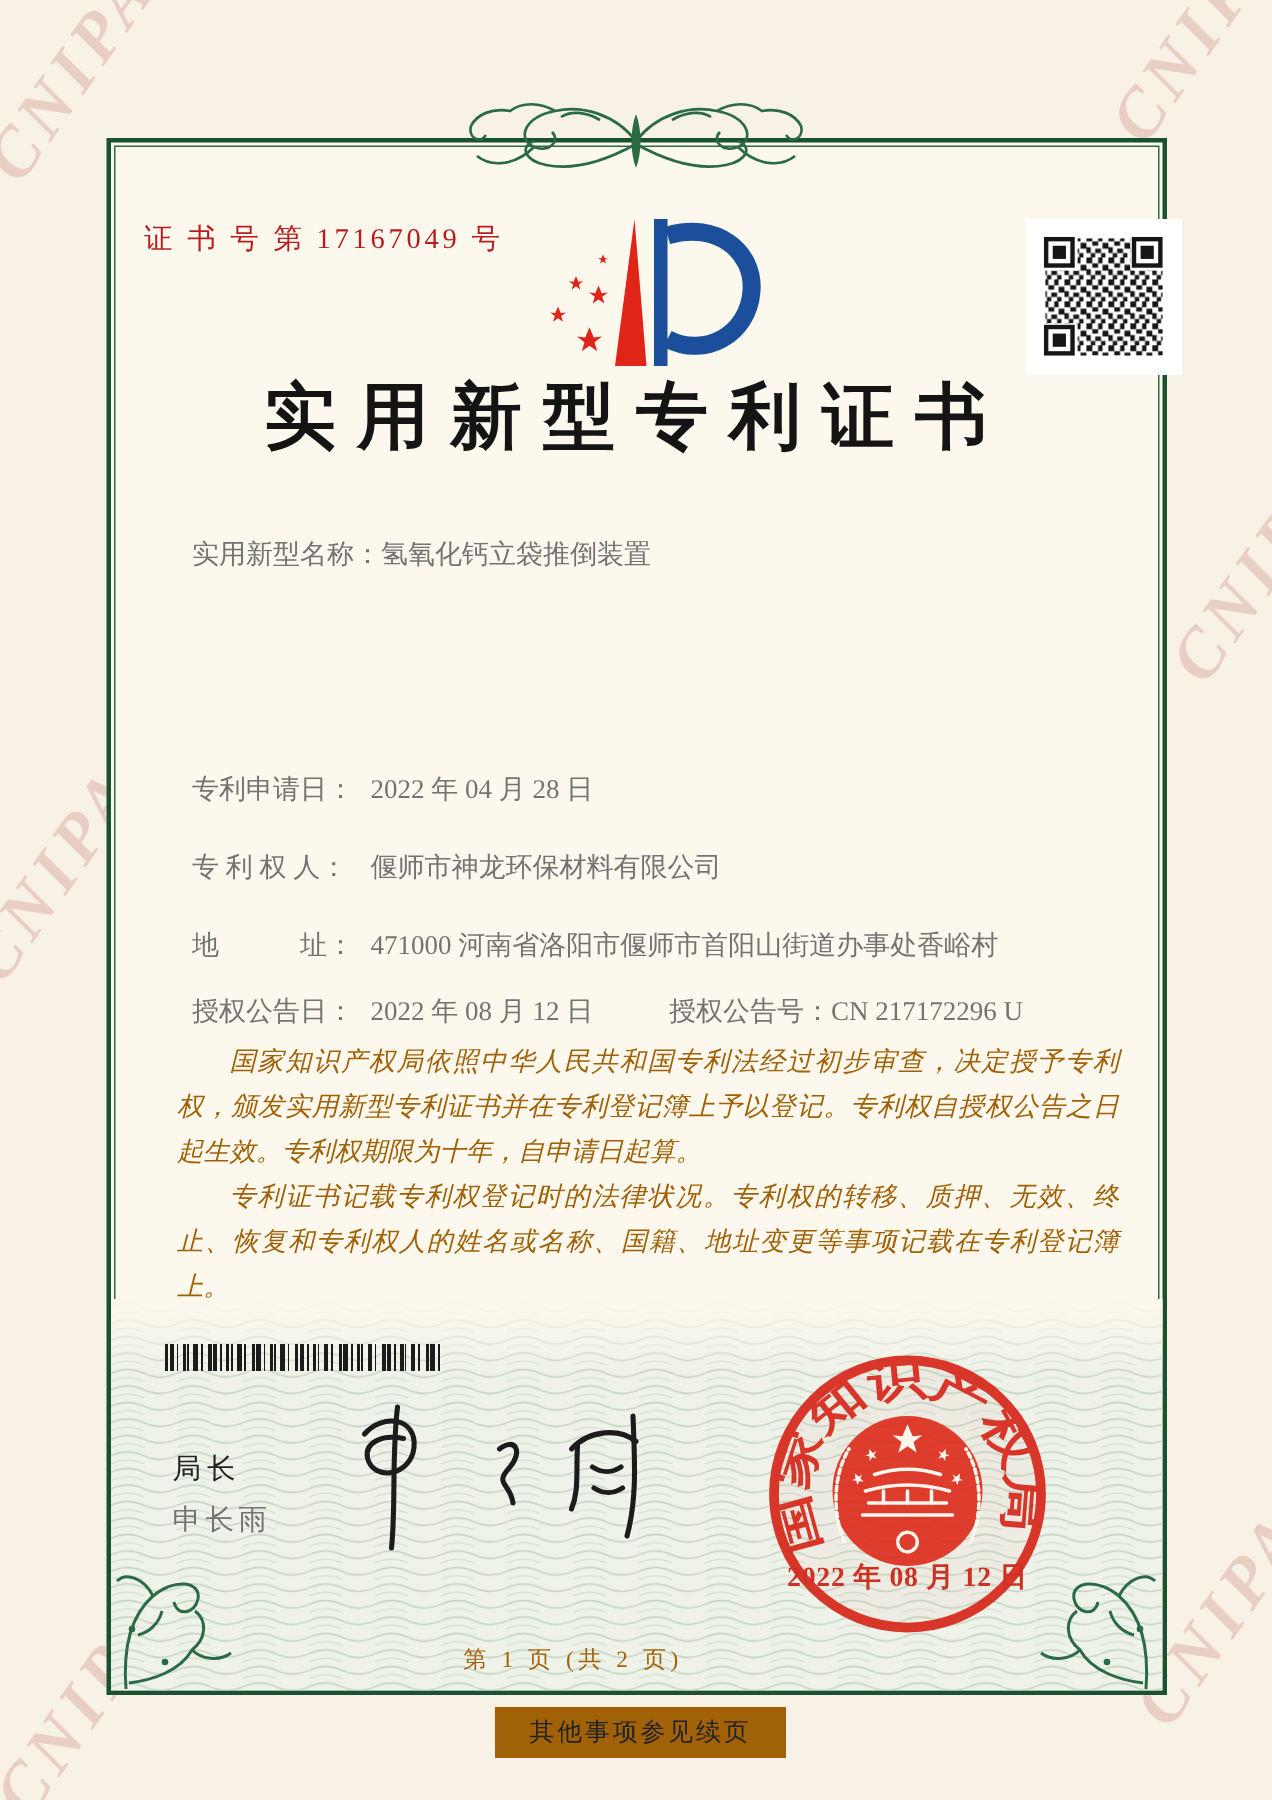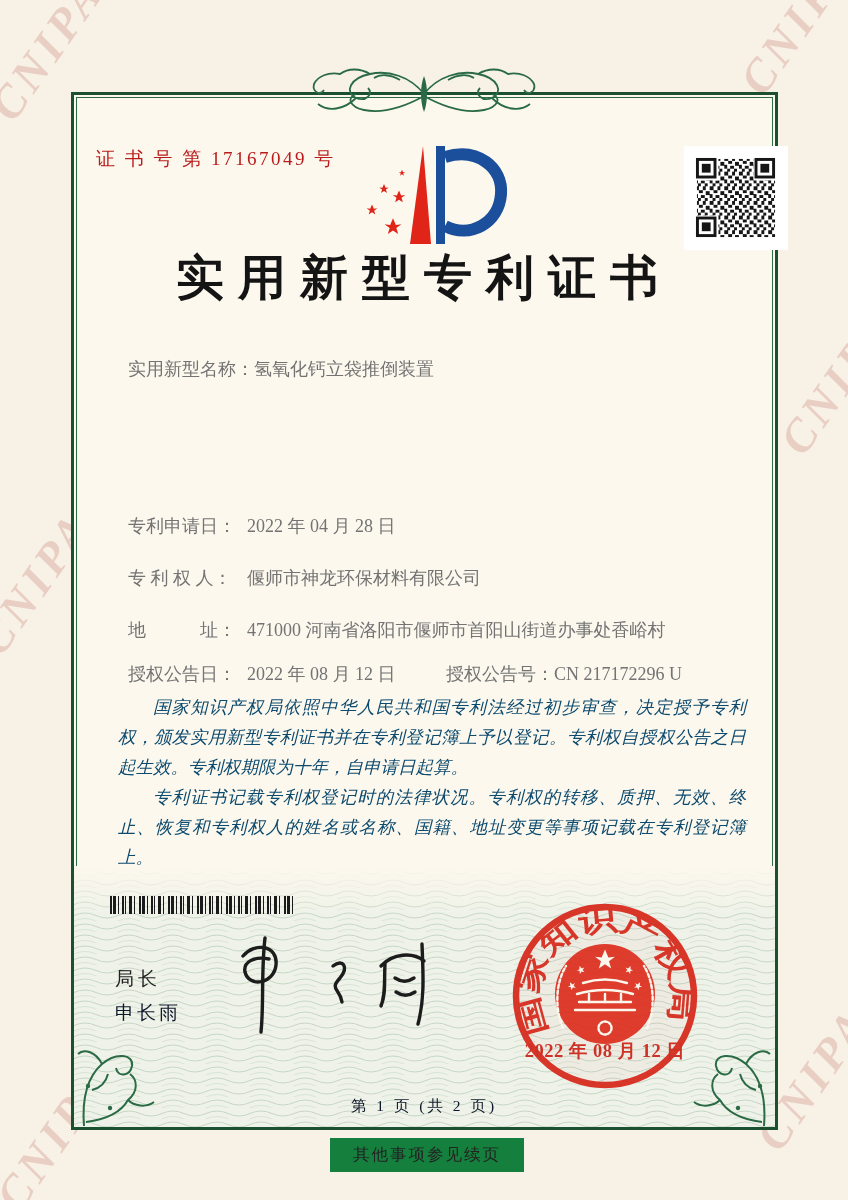--- a/index.html
+++ b/index.html
@@ -22,46 +22,46 @@
   #frame-inner{position:absolute;left:2px;top:2px;right:2px;bottom:2px;border:1px solid #2a6b45;}
   .abs{position:absolute;}
   #cert-no{left:96px;top:146px;font-size:19px;letter-spacing:2.5px;color:#b91c1c;z-index:5;}
   #doc-title{left:0;top:246px;width:848px;text-align:center;font-size:48px;font-weight:700;
     letter-spacing:14px;color:#141414;z-index:5;}
   .field-row{position:absolute;left:128px;width:662px;font-size:18px;color:#737373;
     white-space:nowrap;z-index:5;}
   .f-label{display:inline-block;min-width:119px;}
   #grant-pair{position:absolute;left:318px;top:0;}
   #body-text{left:118px;top:692px;width:628px;font-size:17.5px;line-height:30px;
-    text-align:justify;font-style:italic;color:#0c4a6e;z-index:5;}
+    text-align:justify;font-style:italic;color:#a16207;z-index:5;}
   #body-text p{margin:0;text-indent:2em;}
   #guilloche{left:74px;top:866px;width:701px;height:261px;z-index:3;}
   #guilloche-fade{left:74px;top:866px;width:701px;height:50px;z-index:3;
     background:linear-gradient(#fdf8ee,rgba(253,248,238,0));}
   #barcode{left:110px;top:896px;width:186px;height:18px;z-index:5;
     background:repeating-linear-gradient(90deg,
       #1b1b1b 0 2px,rgba(0,0,0,0) 2px 3px,
       #1b1b1b 3px 6px,rgba(0,0,0,0) 6px 8px,
       #1b1b1b 8px 9px,rgba(0,0,0,0) 9px 12px,
       #1b1b1b 12px 14px,rgba(0,0,0,0) 14px 15px,
       #1b1b1b 15px 16px,rgba(0,0,0,0) 16px 19px,
       #1b1b1b 19px 22px,rgba(0,0,0,0) 22px 24px,
       #1b1b1b 24px 25px,rgba(0,0,0,0) 25px 29px);}
   #director-title{left:115px;top:966px;font-size:19px;letter-spacing:4px;z-index:5;color:#222;}
-  #director-name{left:115px;top:1000px;font-size:19px;letter-spacing:3px;z-index:5;color:#0f172a;text-align:center;}
+  #director-name{left:115px;top:1000px;font-size:19px;letter-spacing:3px;z-index:5;color:#737373;text-align:center;}
   #signature{left:225px;top:922px;z-index:6;}
   #seal{left:509px;top:900px;z-index:6;}
   #qr-pad{left:684px;top:146px;width:104px;height:104px;background:#fff;z-index:5;}
   #qr{left:695px;top:157px;z-index:6;}
   #logo{left:352px;top:140px;z-index:5;}
   #flourish{left:300px;top:66px;z-index:4;}
   .corner-orn{z-index:4;}
-  #page-footer{left:0;top:1096px;width:848px;text-align:center;font-size:15.5px;
-    letter-spacing:3px;color:#0f172a;z-index:6;}
-  #note-box{left:330px;top:1138px;width:194px;height:34px;background:#15803d;z-index:5;
+  #page-footer{left:0;top:1096px;width:764px;text-align:center;font-size:15.5px;
+    letter-spacing:3px;color:#a16207;z-index:6;}
+  #note-box{left:330px;top:1138px;width:194px;height:34px;background:#a16207;z-index:5;
     text-align:center;line-height:34px;font-size:16.5px;letter-spacing:2px;color:#222;}
 </style>
 </head>
 <body>
 
 <div id="page">
 
   <div class="wm" style="left:-34px;top:22px;">CNIPA</div>
   <div class="wm" style="left:716px;top:-4px;">CNIPA</div>
   <div class="wm" style="left:756px;top:356px;">CNIPA</div>

